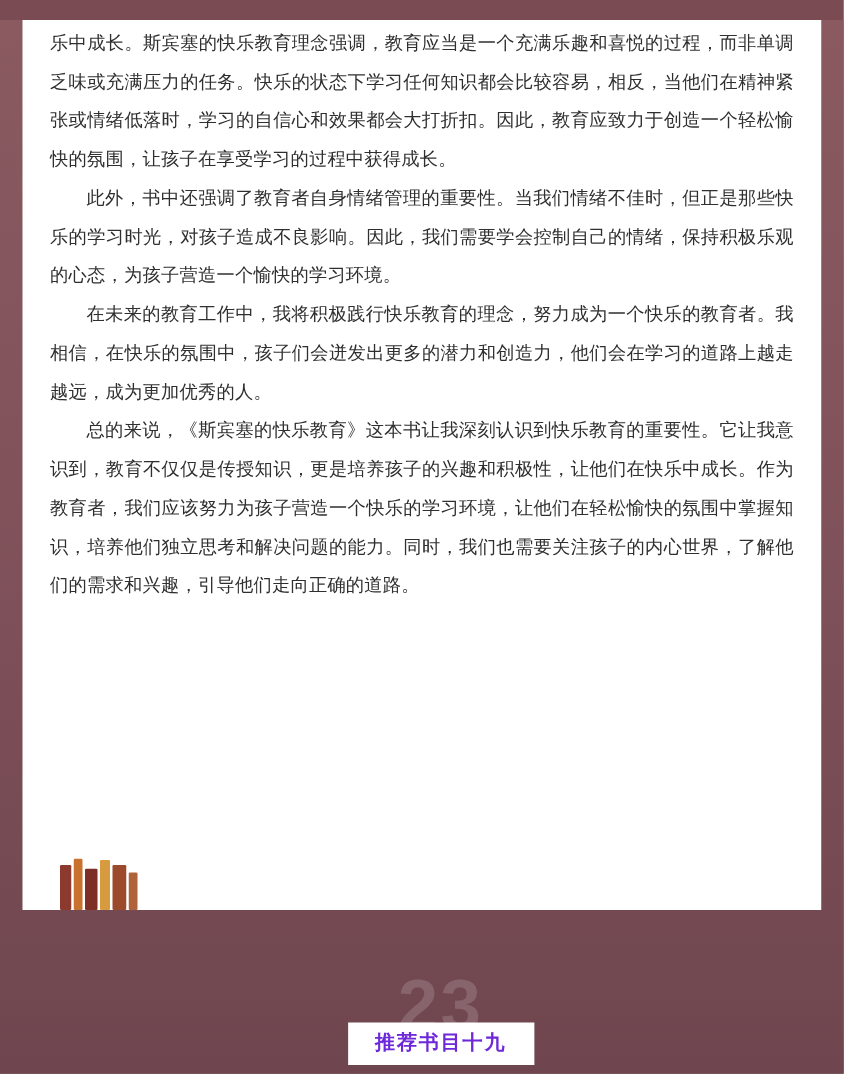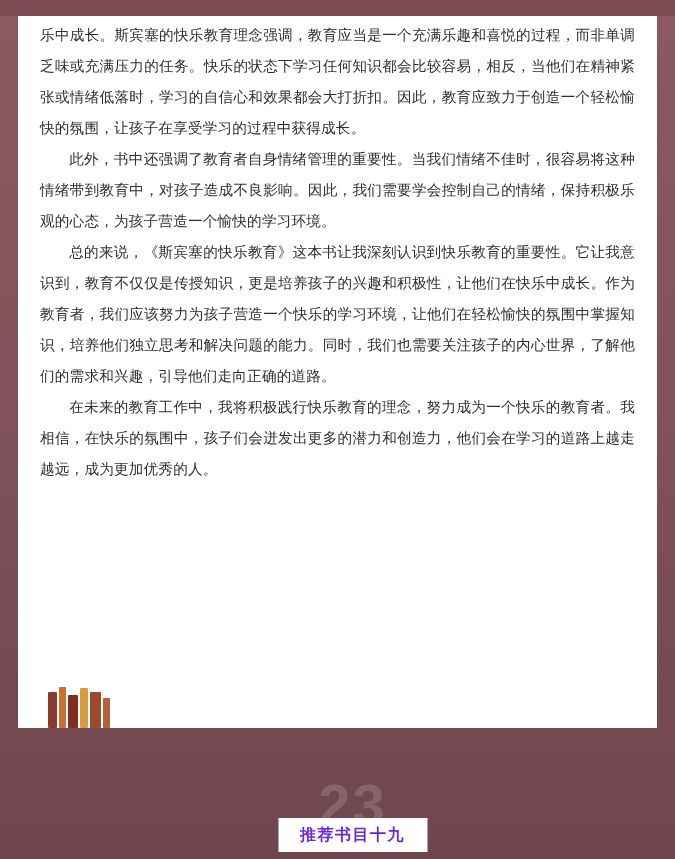--- a/index.html
+++ b/index.html
@@ -103,23 +103,23 @@
   }
 </style>
 </head>
 <body>
 
 <div class="page">
 
   <div class="article-card">
     <div class="article-body">
       <p class="first">乐中成长。斯宾塞的快乐教育理念强调，教育应当是一个充满乐趣和喜悦的过程，而非单调乏味或充满压力的任务。快乐的状态下学习任何知识都会比较容易，相反，当他们在精神紧张或情绪低落时，学习的自信心和效果都会大打折扣。因此，教育应致力于创造一个轻松愉快的氛围，让孩子在享受学习的过程中获得成长。</p>
-      <p>此外，书中还强调了教育者自身情绪管理的重要性。当我们情绪不佳时，很容易将这种情绪带到教育中，对孩子造成不良影响。因此，我们需要学会控制自己的情绪，保持积极乐观的心态，为孩子营造一个愉快的学习环境。</p>
+      <p>此外，书中还强调了教育者自身情绪管理的重要性。当我们情绪不佳时，但正是那些快乐的学习时光，对孩子造成不良影响。因此，我们需要学会控制自己的情绪，保持积极乐观的心态，为孩子营造一个愉快的学习环境。</p>
+      <p>在未来的教育工作中，我将积极践行快乐教育的理念，努力成为一个快乐的教育者。我相信，在快乐的氛围中，孩子们会迸发出更多的潜力和创造力，他们会在学习的道路上越走越远，成为更加优秀的人。</p>
       <p>总的来说，《斯宾塞的快乐教育》这本书让我深刻认识到快乐教育的重要性。它让我意识到，教育不仅仅是传授知识，更是培养孩子的兴趣和积极性，让他们在快乐中成长。作为教育者，我们应该努力为孩子营造一个快乐的学习环境，让他们在轻松愉快的氛围中掌握知识，培养他们独立思考和解决问题的能力。同时，我们也需要关注孩子的内心世界，了解他们的需求和兴趣，引导他们走向正确的道路。</p>
-      <p>在未来的教育工作中，我将积极践行快乐教育的理念，努力成为一个快乐的教育者。我相信，在快乐的氛围中，孩子们会迸发出更多的潜力和创造力，他们会在学习的道路上越走越远，成为更加优秀的人。</p>
     </div>
 
     <div class="books-icon">
       <div class="book b1"></div>
       <div class="book b2"></div>
       <div class="book b3"></div>
       <div class="book b4"></div>
       <div class="book b5"></div>
       <div class="book b6"></div>
     </div>

